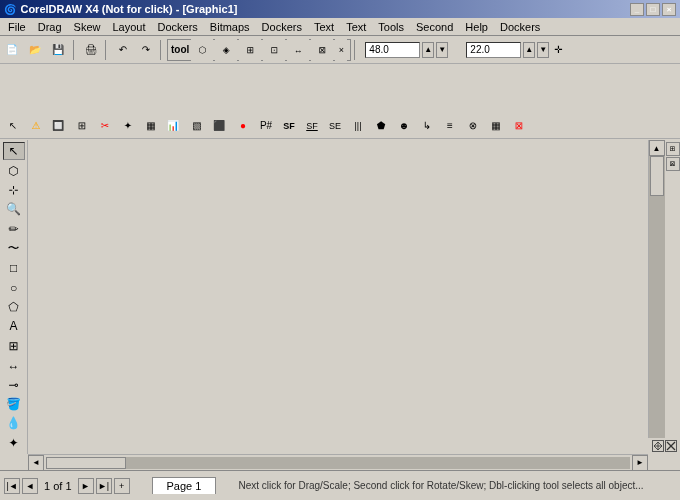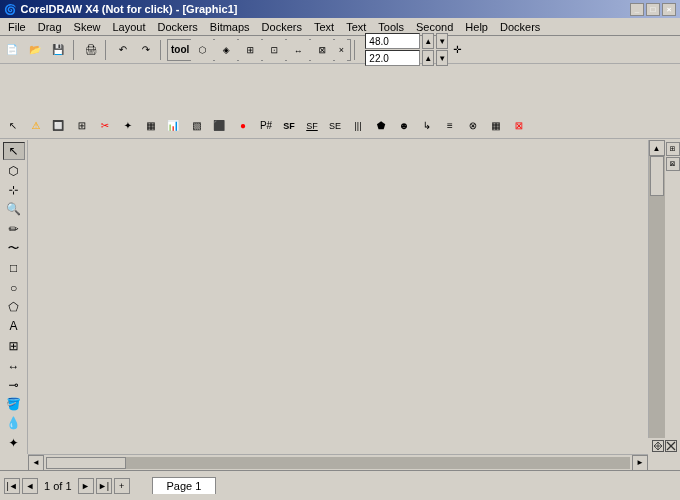--- a/index.html
+++ b/index.html
@@ -278,21 +278,21 @@
     <div class="tb-btn" style="font-size:9px;">⬡</div>
     <div class="tb-btn" style="font-size:9px;">◈</div>
     <div class="tb-btn" style="font-size:9px;">⊞</div>
     <div class="tb-btn" style="font-size:9px;">⊡</div>
     <div class="tb-btn" style="font-size:9px;">↔</div>
     <div class="tb-btn" style="font-size:9px;">⊠</div>
     <div class="tb-btn" style="font-size:9px;width:12px;">×</div>
   </div>
   <div class="tb-sep"></div>
 
-  <div style="display:flex;flex-direction:column;gap:1px;margin-left:4px;">
+  <div style="display:flex;flex-direction:row;gap:18px;margin-left:4px;">
     <div class="dim-row">
       <input class="dim-input" type="text" value="48.0" style="">
       <div class="dim-arrow">▲</div>
       <div class="dim-arrow">▼</div>
     </div>
     <div class="dim-row">
       <input class="dim-input" type="text" value="22.0" style="">
       <div class="dim-arrow">▲</div>
       <div class="dim-arrow">▼</div>
     </div>
@@ -372,20 +372,21 @@
 
 <div id="page-nav" style="position:absolute;bottom:0;left:0;right:0;height:30px;background:#d4d0c8;border-top:1px solid #888;display:flex;align-items:center;padding:0 4px;gap:2px;">
   <div style="width:16px;height:16px;background:#d4d0c8;border:1px solid #888;display:flex;align-items:center;justify-content:center;font-size:9px;cursor:pointer;">|◄</div>
   <div style="width:16px;height:16px;background:#d4d0c8;border:1px solid #888;display:flex;align-items:center;justify-content:center;font-size:9px;cursor:pointer;">◄</div>
   <span style="font-size:11px;padding:0 4px;text-align:right;">1 of 1</span>
   <div style="width:16px;height:16px;background:#d4d0c8;border:1px solid #888;display:flex;align-items:center;justify-content:center;font-size:9px;cursor:pointer;">►</div>
   <div style="width:16px;height:16px;background:#d4d0c8;border:1px solid #888;display:flex;align-items:center;justify-content:center;font-size:9px;cursor:pointer;">►|</div>
   <div style="width:16px;height:16px;background:#d4d0c8;border:1px solid #888;display:flex;align-items:center;justify-content:center;font-size:9px;cursor:pointer;">+</div>
   <div id="page-tab" style="padding:2px 14px;background:white;border:1px solid #888;border-bottom:none;font-size:11px;cursor:pointer;">Page 1</div>
 
+  <span style="font-size:10px;margin-left:20px;color:#333;overflow:hidden;white-space:nowrap;">Next click for Drag/Scale; Second click for Rotate/Skew; Dbl-clicking tool selects all object...</span>
 </div>
 
 <div style="position:absolute;bottom:46px;right:0;width:32px;height:16px;background:#d4d0c8;display:flex;align-items:center;justify-content:center;gap:1px;">
   <div style="width:12px;height:12px;background:#d4d0c8;border:1px solid #555;display:flex;align-items:center;justify-content:center;">
     <svg width="10" height="10" viewBox="0 0 10 10">
         <path d="M5,1 L5,9 M1,5 L9,5 M5,1 L3,3 M5,1 L7,3 M5,9 L3,7 M5,9 L7,7 M1,5 L3,3 M1,5 L3,7 M9,5 L7,3 M9,5 L7,7" stroke="#333" stroke-width="0.8" fill="none"></path>
       </svg>
   </div>
   <div style="width:12px;height:12px;background:#d4d0c8;border:1px solid #555;display:flex;align-items:center;justify-content:center;">
     <svg width="10" height="10" viewBox="0 0 10 10">

